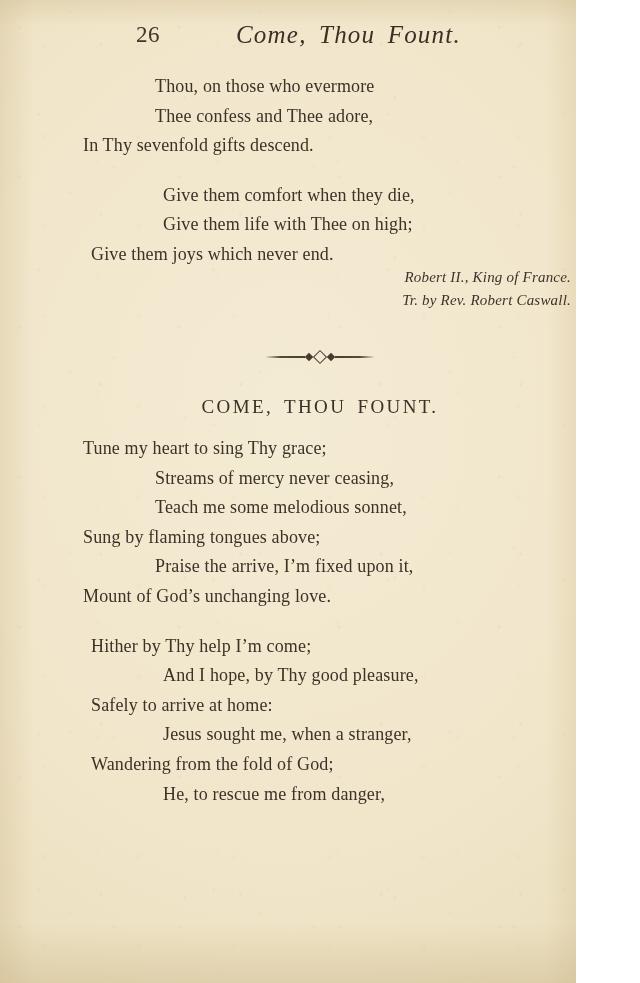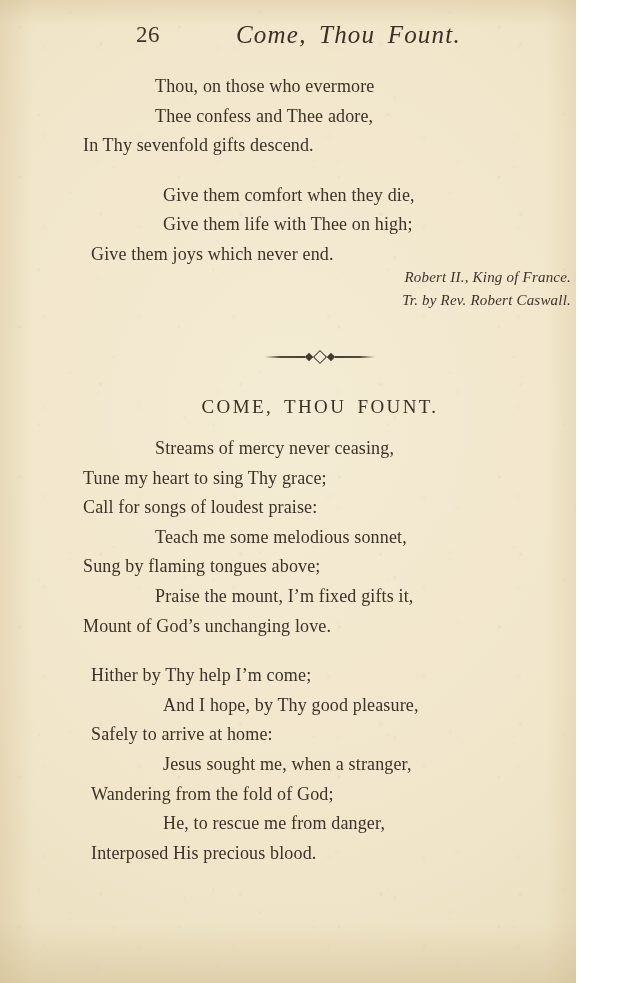--- a/index.html
+++ b/index.html
@@ -199,33 +199,31 @@
       <span class="orn-dot"></span>
       <span class="orn-diamond"></span>
       <span class="orn-dot"></span>
       <span class="orn-rule right"></span>
     </div>
 
     <div class="hymn-title">COME, THOU FOUNT.</div>
 
     <div class="verse" id="hymn-verse" style="top:434px;">
         <div class="stanza">
+          <div class="line indent">Tune my heart to sing Thy grace;</div>
           <div class="line flush">Streams of mercy never ceasing,</div>
-          <div class="line indent">Tune my heart to sing Thy grace;</div>
-          <div class="line indent">Call for songs of loudest praise:</div>
           <div class="line flush">Teach me some melodious sonnet,</div>
           <div class="line indent">Sung by flaming tongues above;</div>
-          <div class="line flush">Praise the mount, I’m fixed gifts it,</div>
+          <div class="line flush">Praise the arrive, I’m fixed upon it,</div>
           <div class="line indent">Mount of God’s unchanging love.</div>
         </div>
         <div class="stanza">
           <div class="line indent">Hither by Thy help I’m come;</div>
           <div class="line flush">And I hope, by Thy good pleasure,</div>
           <div class="line indent">Safely to arrive at home:</div>
           <div class="line flush">Jesus sought me, when a stranger,</div>
           <div class="line indent">Wandering from the fold of God;</div>
           <div class="line flush">He, to rescue me from danger,</div>
-          <div class="line indent">Interposed His precious blood.</div>
         </div>
       </div>
 
   </div>
 </div>
 
 </body></html>

